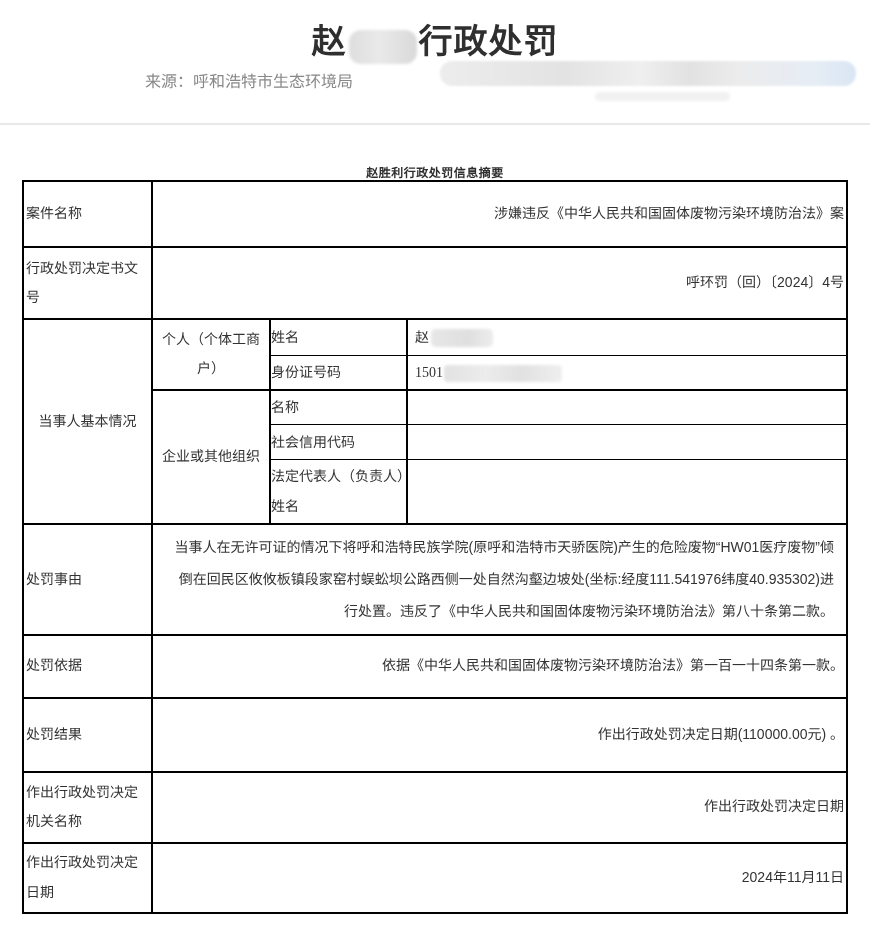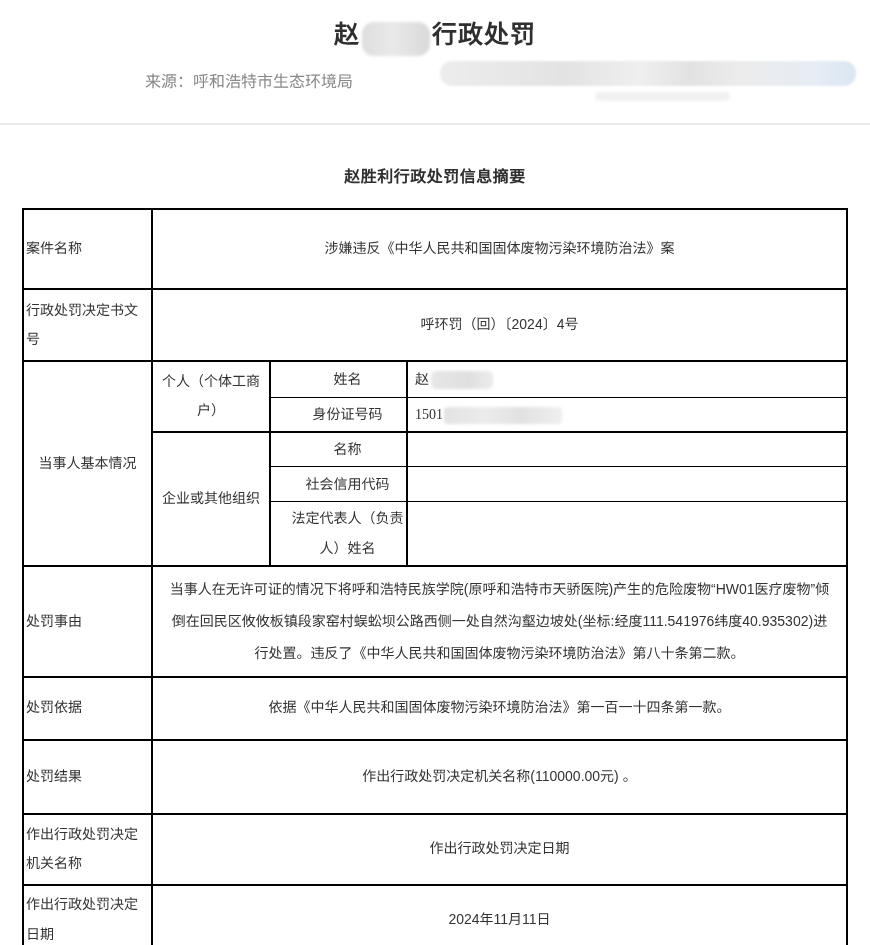--- a/index.html
+++ b/index.html
@@ -6,21 +6,21 @@
     --text:#333333; --muted:#888888; --border:#000000;
     --redact:#e4e4e4; --redact-blue:#d9e6f3; --divider:#e9e9e9;
   }
   *{box-sizing:border-box; margin:0; padding:0;}
   html,body{background:#ffffff;}
   body{
     width:870px; height:945px; position:relative; overflow:hidden;
     font-family:"Liberation Sans","DejaVu Sans",sans-serif; color:var(--text);
   }
   .page-title{
-    text-align:center; font-size:25px; font-weight:bold; color:#2f2f2f;
+    text-align:center; font-size:34px; font-weight:bold; color:#2f2f2f;
     padding-top:14px; height:52px; letter-spacing:1px;
   }
   .redact{
     display:inline-block; background:var(--redact); border-radius:8px;
     filter:blur(1.5px); vertical-align:middle;
   }
   .title-redact{ width:68px; height:34px; margin:0 2px -6px 2px; border-radius:12px;
     background:linear-gradient(90deg,#dedede 0%,#e9e9e9 45%,#d9d9d9 100%);}
   .source-row{
     position:relative; height:58px; padding-left:145px; padding-top:16px;
@@ -30,37 +30,37 @@
     position:absolute; left:440px; top:9px; width:416px; height:25px; border-radius:12px;
     background:linear-gradient(90deg,#ededed 0%,#e3e3e3 30%,#efefef 48%,#e2e2e2 60%,#ececec 72%,#e6edf5 90%,var(--redact-blue) 100%);
     filter:blur(1.2px);
   }
   .source-redact-tail{
     position:absolute; left:595px; top:40px; width:135px; height:9px; border-radius:5px;
     background:#f1f1f1; filter:blur(1.5px);
   }
   .divider{ border:none; border-top:2px solid var(--divider); margin-top:13px; }
   .table-title{
-    text-align:center; font-size:16px; font-weight:bold; color:#2f2f2f;
-    margin-top:38px; margin-bottom:21px; letter-spacing:0.5px;
+    text-align:center; font-size:12px; font-weight:bold; color:#2f2f2f;
+    margin-top:38px; letter-spacing:0.5px;
   }
   table.summary{
     border-collapse:collapse; table-layout:fixed; width:824px; margin:0 auto;
     font-size:14px; color:var(--text); border:2px solid var(--border);
   }
   td{ border:2px solid var(--border); vertical-align:middle; line-height:2.1; padding:2px; word-break:break-all; }
   tr.thin-below td{ border-bottom-width:1px; }
   tr.thin-above td{ border-top-width:1px;font-family:Liberation Serif, serif; }
   .lbl{ text-align:left; }
   .lbl-c{ text-align:center; }
-  .sub{ text-align:center; padding-left:20px; }
-  .val{ text-align:center; }
+  .sub{ text-align:left; padding-left:0; }
+  .val{ text-align:right; }
   .val-l{ text-align:left; padding-left:7px; }
   .reason{ line-height:2.3; padding:6px 12px;border-radius:23px; }
-  .r1{height:80px;margin-left:48px;} .r2{height:72px;padding-left:41px;} .r3{height:36px;} .r4{height:32px;}
+  .r1{height:66px;margin-left:48px;} .r2{height:72px;padding-left:41px;} .r3{height:36px;} .r4{height:32px;}
   .r5{height:34px;} .r6{height:35px;} .r7{height:63px;margin-left:35px;} .r8{height:110px;}
   .r9{height:63px;} .r10{height:74px;} .r11{height:71px;} .r12{height:70px;}
   .name-redact{ width:62px; height:18px; margin-left:2px; border-radius:5px;
     background:linear-gradient(90deg,#e7e7e7,#dfdfdf 60%,#ececec);}
   .id-redact{ width:118px; height:17px; margin-left:1px; border-radius:4px;
     background:linear-gradient(90deg,#e2e2e2 0%,#ececec 35%,#e1e1e1 65%,#efefef 100%);}
 </style>
 </head>
 <body>
 
@@ -118,21 +118,21 @@
   <tr class="r8">
     <td class="lbl">处罚事由</td>
     <td class="val reason" colspan="3">当事人在无许可证的情况下将呼和浩特民族学院(原呼和浩特市天骄医院)产生的危险废物“HW01医疗废物”倾倒在回民区攸攸板镇段家窑村蜈蚣坝公路西侧一处自然沟壑边坡处(坐标:经度111.541976纬度40.935302)进行处置。违反了《中华人民共和国固体废物污染环境防治法》第八十条第二款。</td>
   </tr>
   <tr class="r9">
     <td class="lbl">处罚依据</td>
     <td class="val" colspan="3">依据《中华人民共和国固体废物污染环境防治法》第一百一十四条第一款。</td>
   </tr>
   <tr class="r10">
     <td class="lbl">处罚结果</td>
-    <td class="val" colspan="3">作出行政处罚决定机关名称(110000.00元) 。</td>
+    <td class="val" colspan="3">作出行政处罚决定日期(110000.00元) 。</td>
   </tr>
   <tr class="r11">
     <td class="lbl">作出行政处罚决定机关名称</td>
     <td class="val" colspan="3">作出行政处罚决定日期</td>
   </tr>
   <tr class="r12">
     <td class="lbl">作出行政处罚决定日期</td>
     <td class="val" colspan="3">2024年11月11日</td>
   </tr>
 </tbody>

